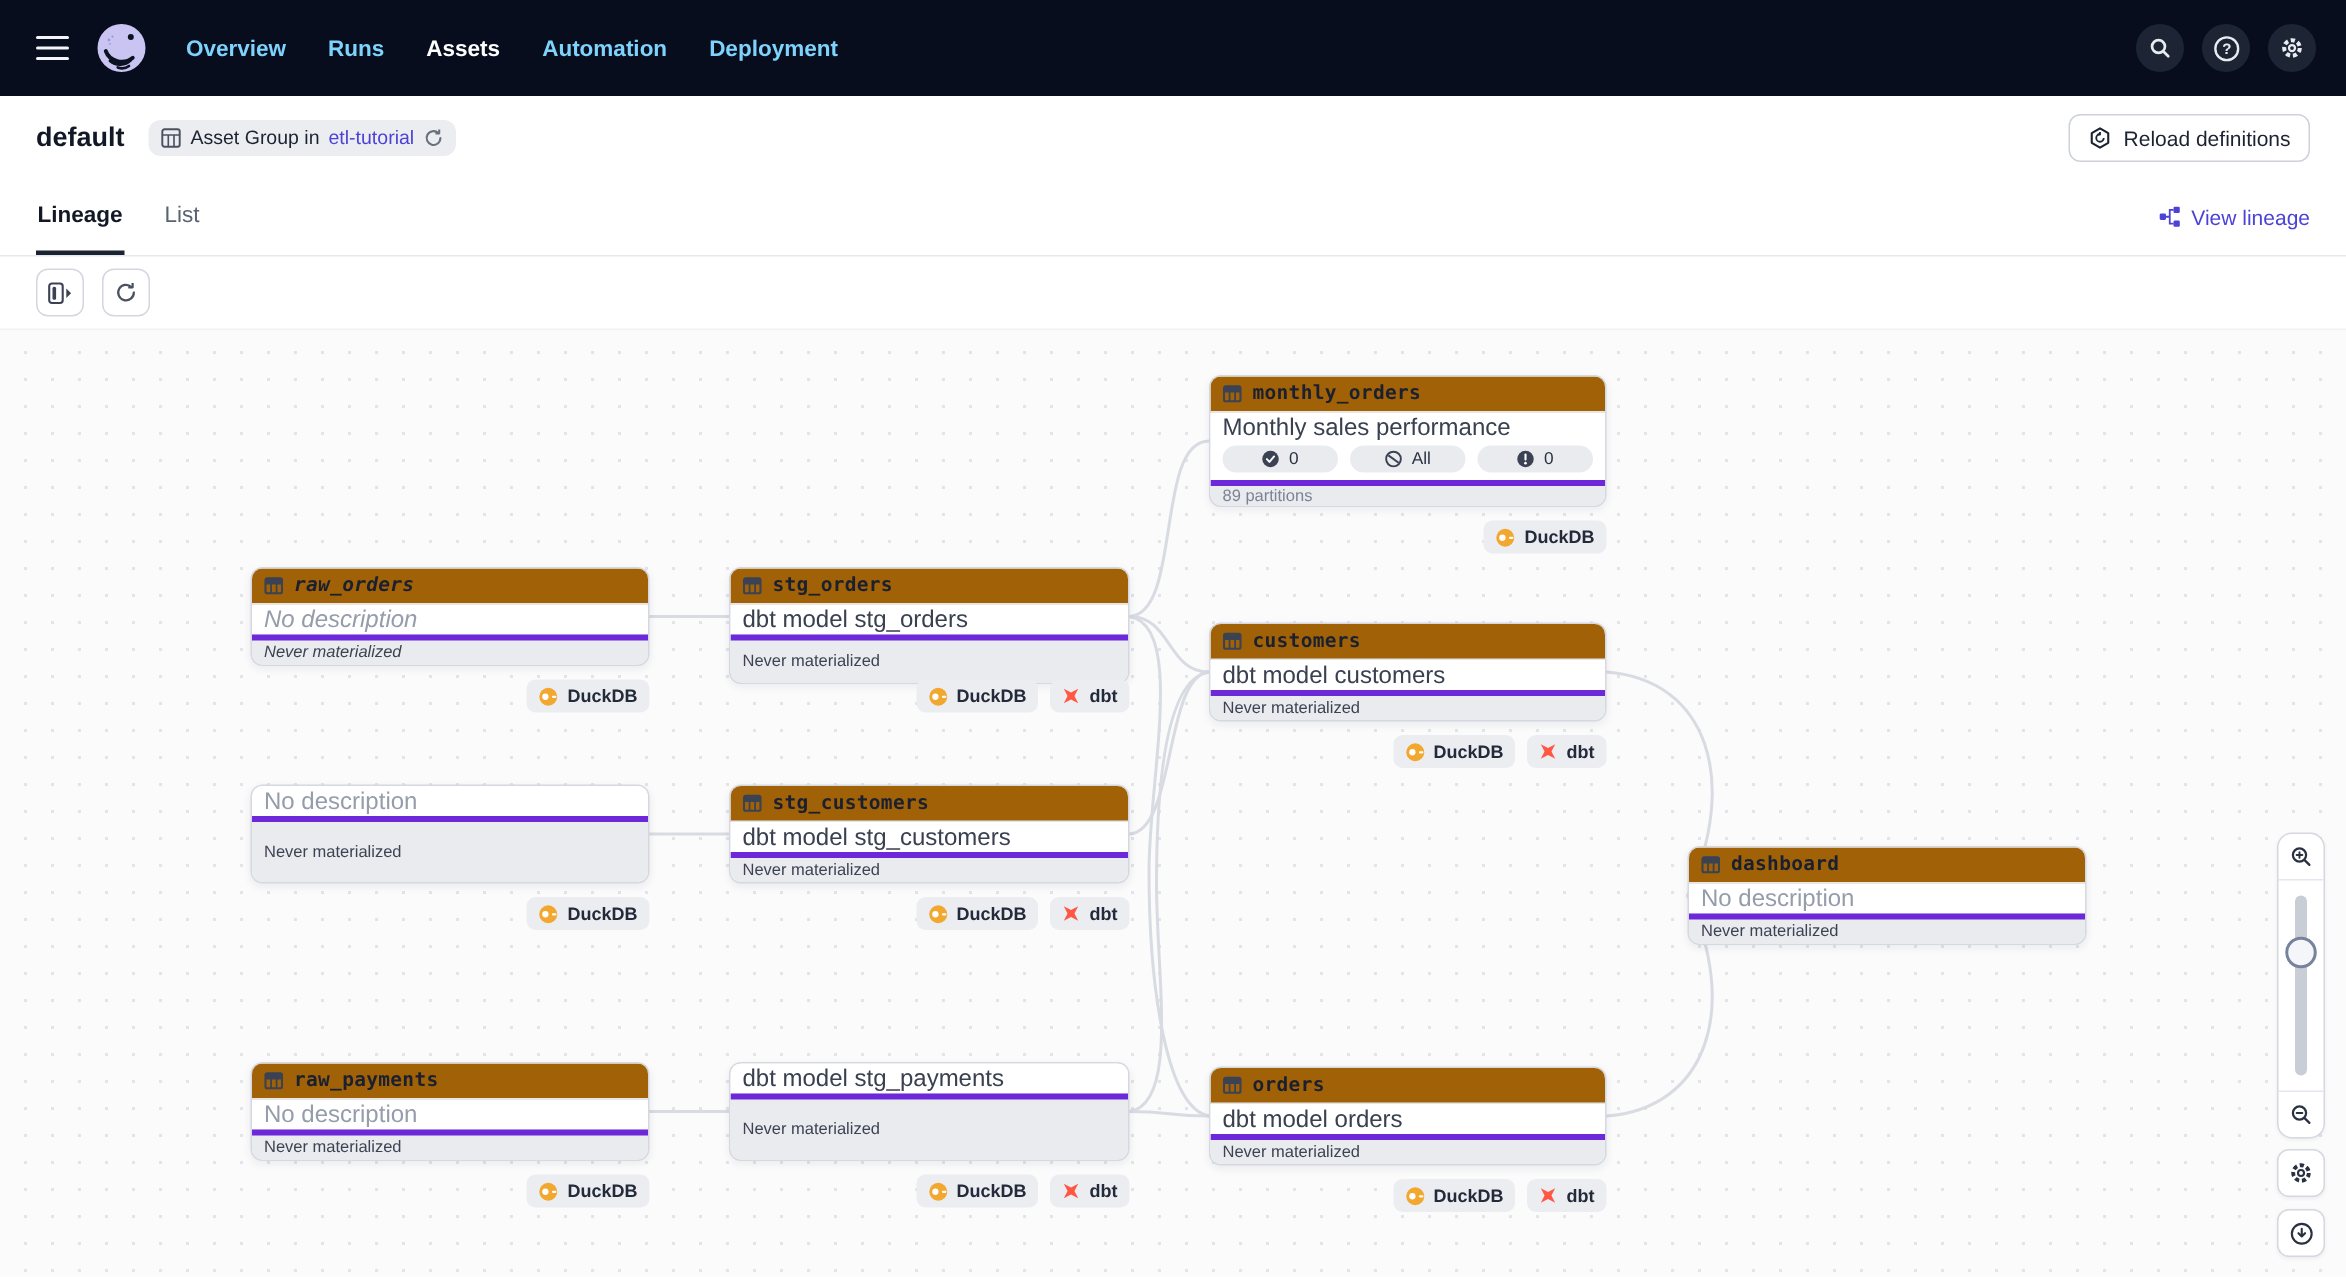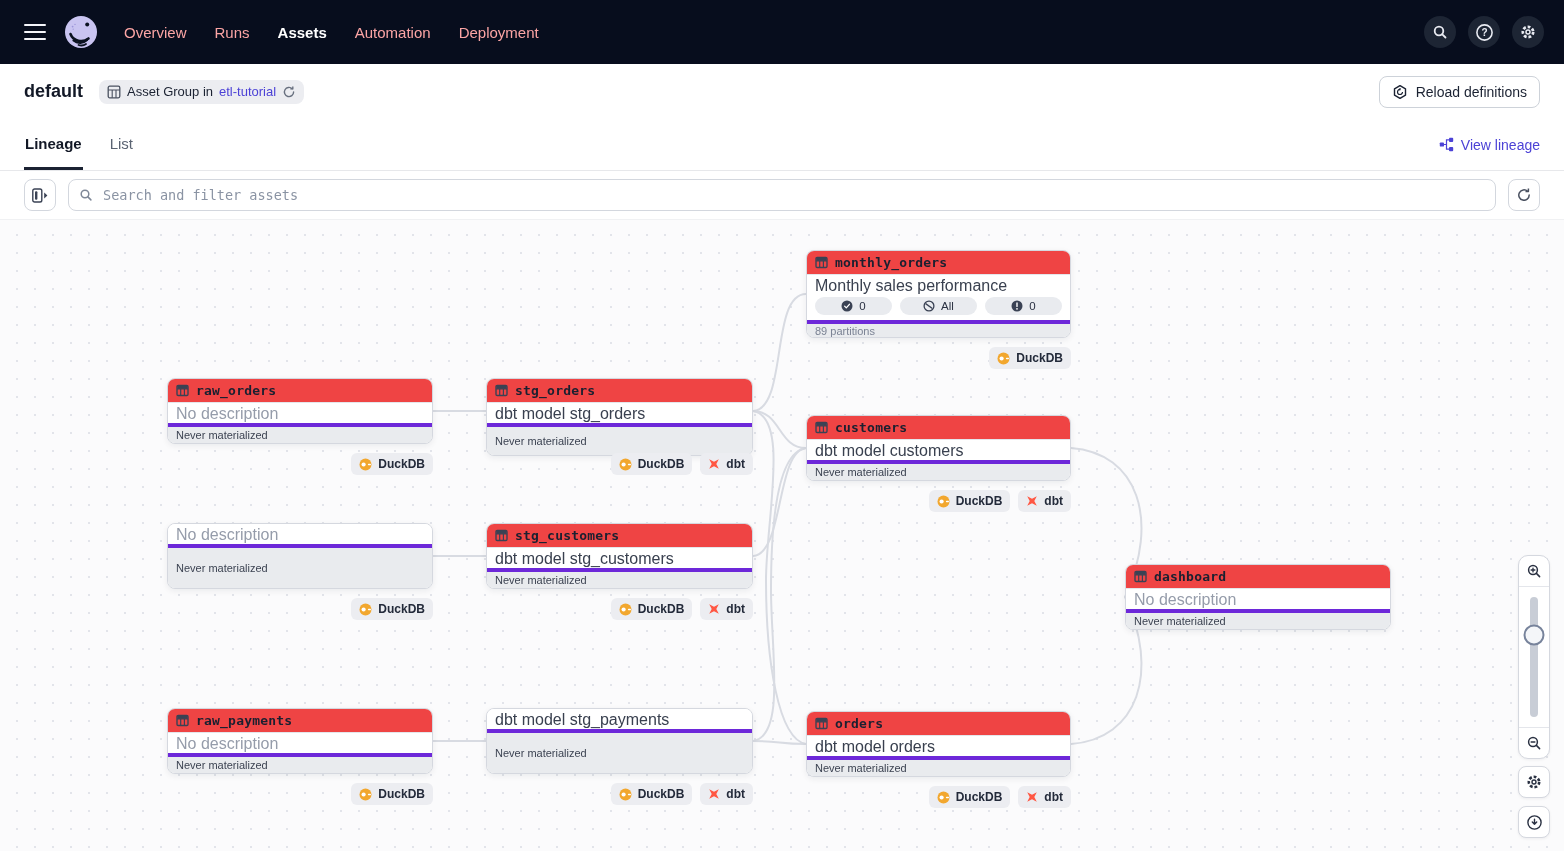--- a/index.html
+++ b/index.html
@@ -17,21 +17,21 @@
   body{
     width:1564px;height:851px;overflow:hidden;background:#fff;color:var(--ink);
     font-family:"Liberation Sans",sans-serif;-webkit-font-smoothing:antialiased;
   }
   
   .navbar{height:64px;background:var(--navbar-bg);display:flex;align-items:center;padding:0 20px 0 24px}
   .hamburger{width:22px;height:16px;display:flex;flex-direction:column;justify-content:space-between;cursor:pointer}
   .hamburger span{display:block;height:2.4px;background:#F4F5FA;border-radius:2px}
   .logo{width:34px;height:34px;margin-left:18px;border-radius:50%;overflow:hidden;flex:none}
   .nav-links{display:flex;gap:28px;margin-left:26px;font-size:15px}
-  .nav-link{color:#fca5a5;font-weight:400;cursor:pointer}
+  .nav-link{color:#7dd3fc;font-weight:700;cursor:pointer}
   .nav-link.active{color:#FFFFFF;font-weight:700}
   .nav-right{margin-left:auto;display:flex;gap:12px}
   .nav-icon-btn{width:32px;height:32px;border-radius:50%;background:#1D2534;display:flex;align-items:center;justify-content:center;cursor:pointer}
   
   .page-header{height:55px;display:flex;align-items:center;padding:0 24px;gap:16px}
   .page-title{font-size:18px;font-weight:700;color:var(--ink)}
   .group-badge{display:inline-flex;align-items:center;gap:6px;height:24px;padding:0 8px;border-radius:8px;background:#ECEDF1;font-size:13px;color:#1B2232}
   .group-badge a{color:var(--accent);text-decoration:none}
   .reload-btn{margin-left:auto;height:32px;display:flex;align-items:center;gap:8px;padding:0 12px;background:#fff;border:1px solid #CDD2D9;border-radius:8px;font-size:14px;font-weight:500;color:#1B2232;cursor:pointer}
   
@@ -49,21 +49,21 @@
   .materialize-btn{height:32px;display:flex;align-items:stretch;background:var(--dark-btn);border-radius:8px;color:#fff;overflow:hidden;cursor:pointer}
   .mat-main{display:flex;align-items:center;gap:8px;padding:0 13px;font-size:14px;font-weight:500}
   .mat-divider{width:1px;background:rgba(255,255,255,0.25)}
   .mat-caret{width:27px;display:flex;align-items:center;justify-content:center}
   
   .graph{position:relative;height:631px;background-color:#FBFBFC;overflow:hidden;
     background-image:radial-gradient(circle,#E2E4EA 1px,transparent 1.3px);
     background-size:18px 18px;background-position:8px 6px}
   .edges{position:absolute;left:0;top:0}
   .asset-node{position:absolute;display:flex;flex-direction:column;background:#fff;border:1px solid var(--border);border-radius:8px;overflow:hidden;box-shadow:0 2px 6px rgba(20,25,40,0.07);cursor:pointer}
-  .an-header{display:flex;align-items:center;gap:7px;padding:4px 8px;background:#ef4444;border-bottom:1px solid #E4E6EB;
+  .an-header{display:flex;align-items:center;gap:7px;padding:4px 8px;background:#a16207;border-bottom:1px solid #E4E6EB;
     font-family:"DejaVu Sans Mono","Liberation Mono",monospace;font-weight:700;font-size:13px;color:#1A2030;letter-spacing:.2px;line-height:15px}
   .an-header .nicon{display:flex;flex:none}
   .an-desc{padding:3.5px 8px;font-size:16px;color:#39404F;line-height:13px;background:#fff}
   .an-desc.muted{color:var(--muted)}
   .an-badges{display:flex;gap:8px;padding:2px 8px 5px;background:#fff}
   .an-pill{flex:1;height:18px;border-radius:9px;background:#E9EBEF;display:flex;align-items:center;justify-content:center;gap:6px;font-size:11.5px;color:#2A3142;cursor:pointer}
   .an-status{flex:1;display:flex;align-items:center;padding:0 8px;background:#E9EBEE;border-top:4px solid #6d28d9;font-size:11px;color:#3C4352}
   .an-status.muted{color:#7B8394}
   .tag-row{position:absolute;display:flex;gap:8px;justify-content:flex-end;height:22px}
   .tag{display:flex;align-items:center;gap:6px;height:22px;padding:0 8px;border-radius:6px;background:#ECEDF1;font-size:12px;font-weight:700;color:#232A3A;cursor:pointer}
@@ -171,29 +171,20 @@
   </div>
 </div>
 
 <div class="toolbar">
   <div class="icon-btn">
     <svg width="17" height="15" viewBox="0 0 17 15">
         <rect x="0.8" y="1" width="9" height="13" rx="1.8" fill="none" stroke="#3A4254" stroke-width="1.4"></rect>
         <rect x="3" y="3.2" width="2.4" height="8.6" rx="1" fill="#3A4254"></rect>
         <path d="M12.2 4.4l3.2 3.1-3.2 3.1z" fill="#3A4254"></path>
       </svg>
-  </div>
-  <div class="search-box">
-    <span style="display:flex">
-      <svg width="14" height="14" viewBox="0 0 14 14">
-          <circle cx="6" cy="6" r="3.8" fill="none" stroke="#7E8797" stroke-width="1.5"></circle>
-          <path d="M8.9 8.9l3 3" stroke="#7E8797" stroke-width="1.5" stroke-linecap="round"></path>
-        </svg>
-    </span>
-    <input value="" placeholder="Search and filter assets" style="">
   </div>
   <div class="icon-btn">
     <svg width="16" height="16" viewBox="0 0 16 16">
         <path d="M13.2 8a5.2 5.2 0 1 1-1.6-3.7" fill="none" stroke="#4A5160" stroke-width="1.5" stroke-linecap="round"></path>
         <path d="M12.4 1.6v2.9H9.5" fill="none" stroke="#4A5160" stroke-width="1.5" stroke-linejoin="round"></path>
       </svg>
   </div>
 </div>
 
 <div class="graph" id="graph">
@@ -292,21 +283,21 @@
         <span style="display: flex;">
           <svg width="13" height="13" viewBox="0 0 13 13">
             <circle cx="6.5" cy="6.5" r="6" fill="#F2A72E"></circle>
             <circle cx="4.6" cy="6.5" r="2.1" fill="#fff"></circle>
             <rect x="8.9" y="5.8" width="3.1" height="1.5" rx="0.75" fill="#fff"></rect>
           </svg>
         </span>
         <span>DuckDB</span>
       </span>
     </div>
-    <div class="asset-node" style="left: 167px; top: 158px; width: 266px; height: 66px;">
+    <div class="asset-node" style="left: 167px; top: 158px; width: 266px; height: 66px; font-style: italic;">
       <div class="an-header">
         <span class="nicon">
           <svg width="13" height="13" viewBox="0 0 13 13">
             <rect x="1" y="1.5" width="11" height="10" rx="1.2" fill="none" stroke="#3A4254" stroke-width="1.4"></rect>
             <rect x="1.4" y="1.9" width="10.2" height="3" fill="#3A4254"></rect>
             <path d="M1 5h11M4.7 5v6.3M8.4 5v6.3" stroke="#3A4254" stroke-width="1.2" fill="none"></path>
           </svg>
         </span>
         <span>raw_orders</span>
       </div>

